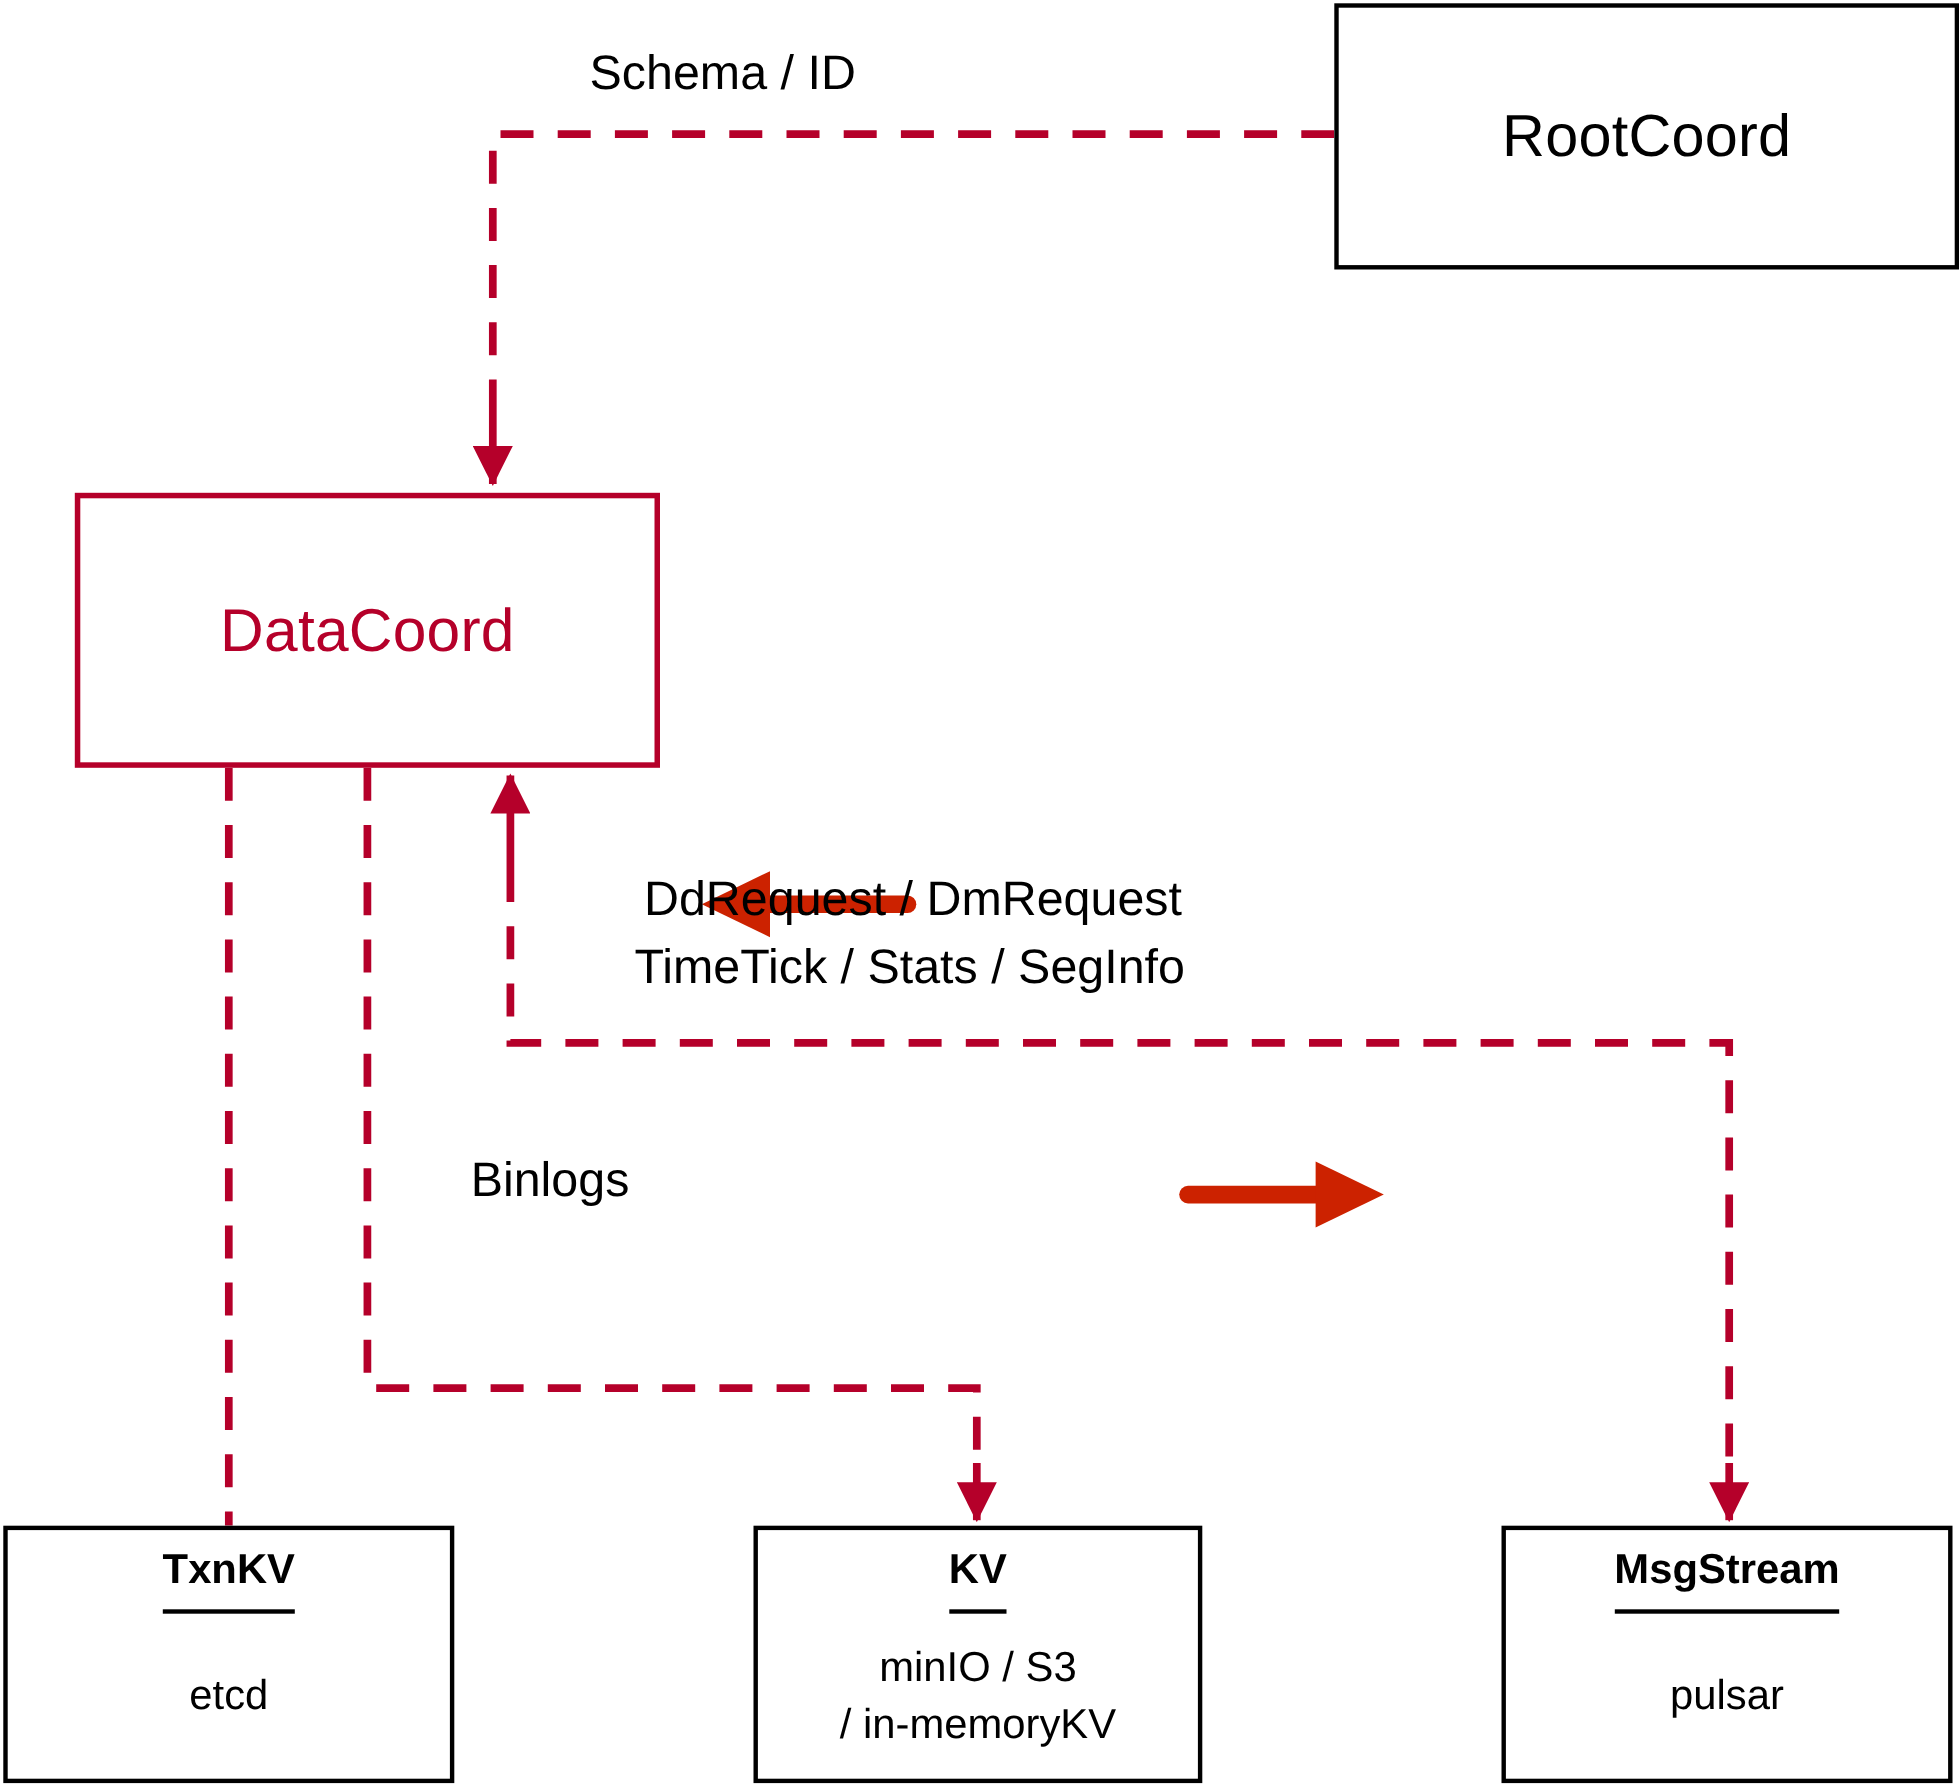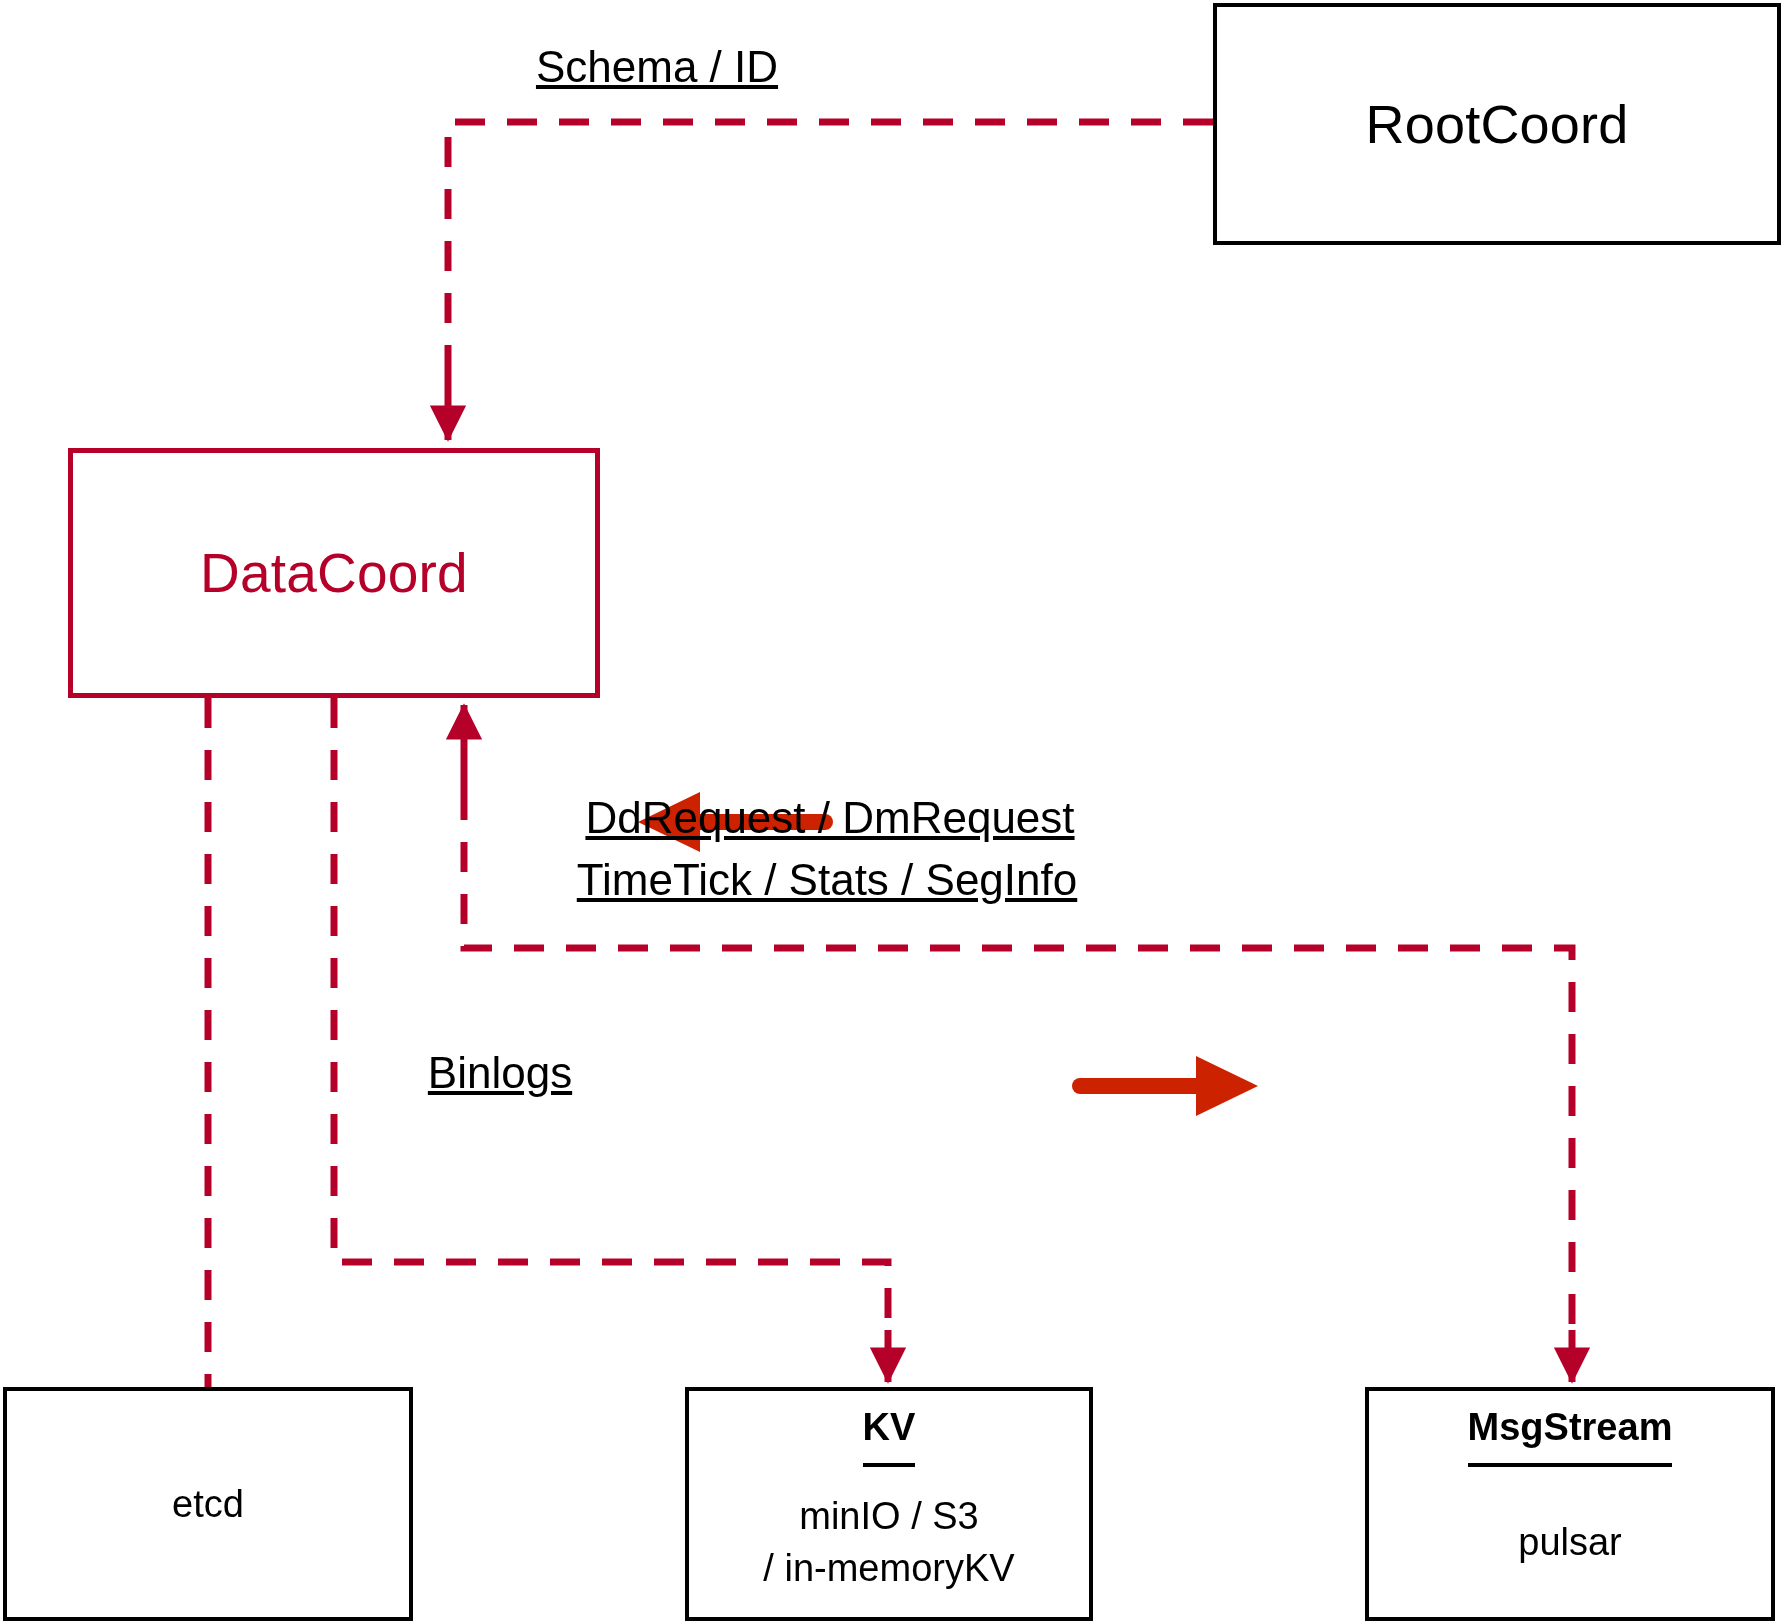--- a/index.html
+++ b/index.html
@@ -80,21 +80,20 @@
     line-height: 1.38;
     text-align: center;
     padding: 0 6px;
   }
   .edge-label {
     position: absolute;
     font-size: 44px;
     color: #000000;
     white-space: nowrap;
     transform: translateX(-50%);
-    text-decoration: underline;
   }
 </style>
 </head>
 <body>
 
 <div id="diagram-root">
 
   <svg id="diagram-svg" viewBox="0 0 1781 1624" xmlns="http://www.w3.org/2000/svg">
     <defs>
       <marker id="arrowDark" viewBox="0 0 10 10" refX="9.5" refY="5" markerWidth="5.2" markerHeight="5.2" orient="auto-start-reverse">
@@ -135,20 +134,21 @@
 
   <div class="node-box black" style="left:1213px; top:3px; width:568px; height:242px;">
     <div class="node-title-plain">RootCoord</div>
   </div>
 
   <div class="node-box red" style="left:68px; top:448px; width:532px; height:250px;">
     <div class="node-title-red">DataCoord</div>
   </div>
 
   <div class="node-box black" style="left:3px; top:1387px; width:410px; height:234px;">
+    <div class="node-header">TxnKV</div>
     <div class="node-body">
       <span>etcd</span>
     </div>
   </div>
 
   <div class="node-box black" style="left:685px; top:1387px; width:408px; height:234px;">
     <div class="node-header">KV</div>
     <div class="node-body">
       <span>minIO / S3</span>
       <span>/ in-memoryKV</span>

